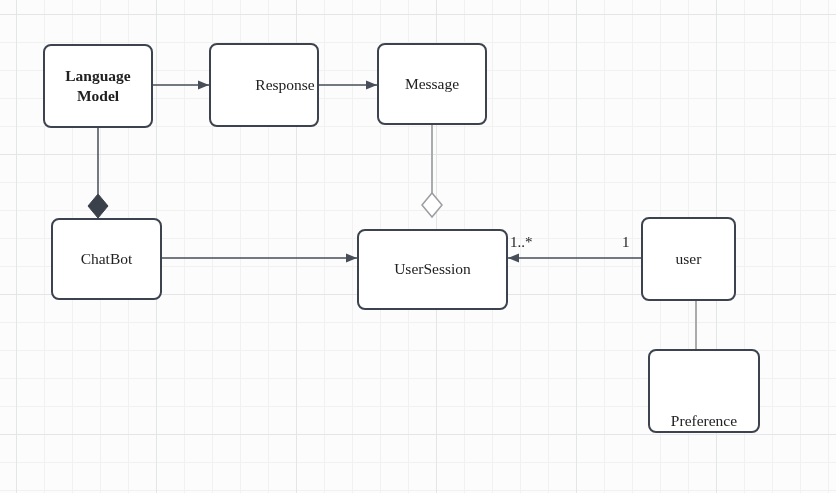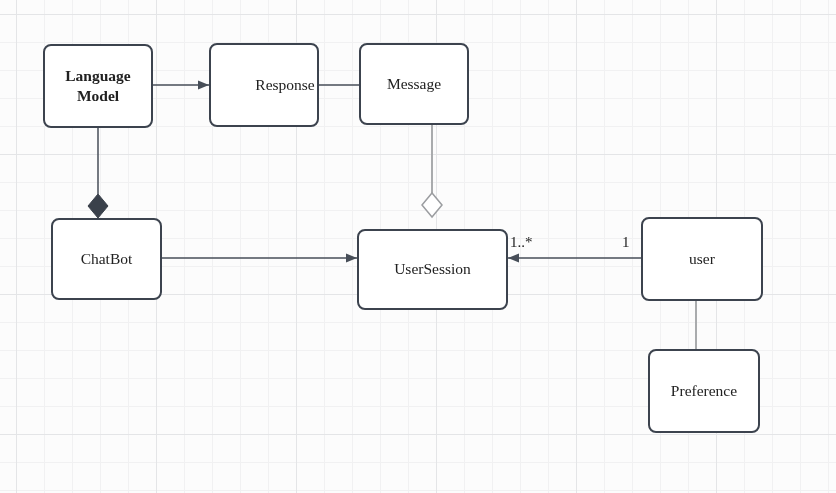--- a/index.html
+++ b/index.html
@@ -69,33 +69,33 @@
       </g>
     </svg>
   <div>
       <div class="node" style="left: 43px; top: 44px; width: 110px; height: 84px; font-weight: bold;">
         <span class="node-label">Language
 Model</span>
       </div>
       <div class="node" style="left: 209px; top: 43px; width: 110px; height: 84px; padding-left: 42px;">
         <span class="node-label">Response</span>
       </div>
-      <div class="node" style="left: 359px; top: 43px; width: 110px; height: 82px; align-items: center;">
+      <div class="node" style="left: 377px; top: 43px; width: 110px; height: 82px; align-items: center;">
         <span class="node-label">Message</span>
       </div>
       <div class="node" style="left: 43px; top: 218px; width: 111px; height: 82px; margin-left: 8px;">
         <span class="node-label">ChatBot</span>
       </div>
       <div class="node" style="left: 357px; top: 217px; width: 151px; height: 81px; margin-top: 12px;">
         <span class="node-label">UserSession</span>
       </div>
-      <div class="node" style="left: 641px; top: 217px; width: 122px; height: 84px;">
+      <div class="node" style="left: 641px; top: 217px; width: 95px; height: 84px;">
         <span class="node-label">user</span>
       </div>
-      <div class="node" style="left: 648px; top: 349px; width: 112px; height: 84px;">
+      <div class="node" style="left: 648px; top: 349px; width: 112px; height: 84px; align-items: flex-end;">
         <span class="node-label">Preference</span>
       </div>
     </div>
   <div>
       <div class="mult" style="left: 510px; top: 234px;">1..*</div>
       <div class="mult" style="left: 622px; top: 234px;">1</div>
     </div>
 </div>
 
 </body></html>

